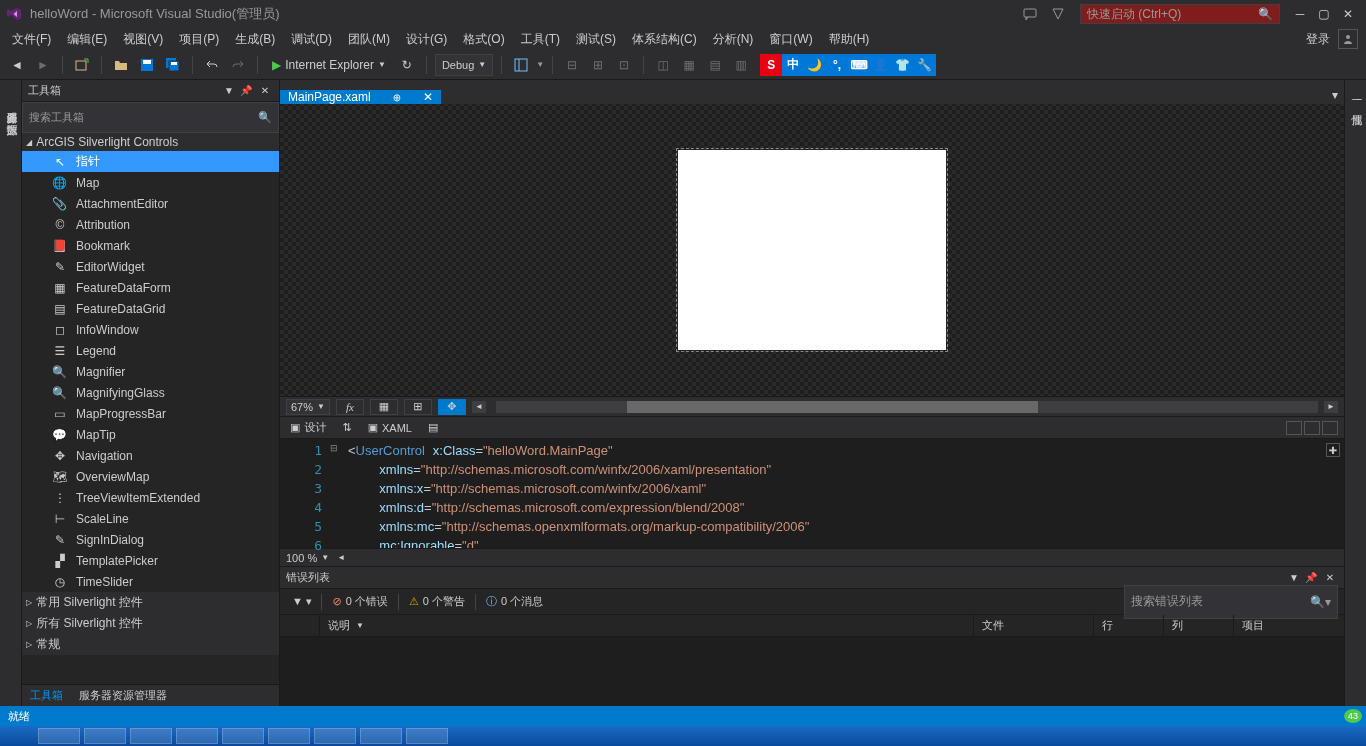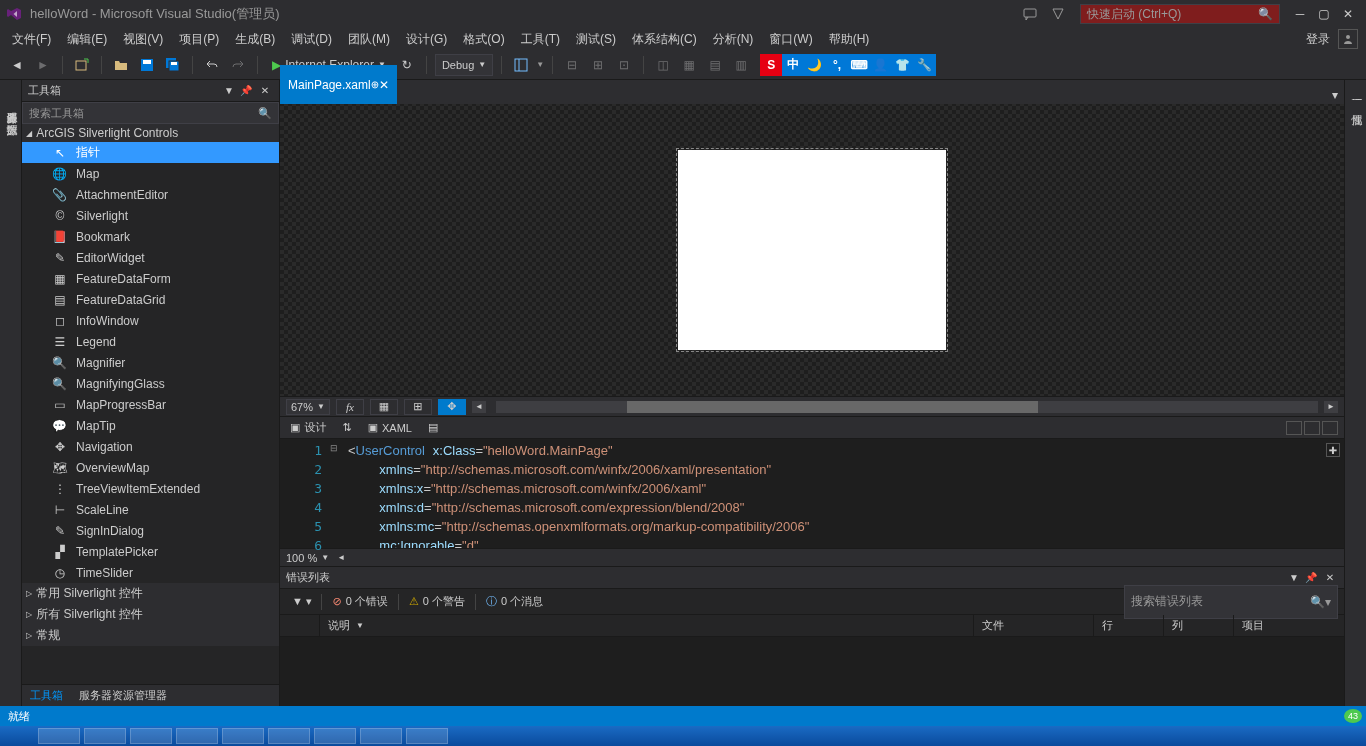--- a/index.html
+++ b/index.html
@@ -35,34 +35,34 @@
 .side-tab-left { width: 22px; background: #2d2d30; border-right: 1px solid #1a1a1a; display: flex; flex-direction: column; padding-top: 18px; }
 .side-tab-left .vtab { writing-mode: vertical-rl; font-size: 11px; color: #ccc; padding: 6px 2px; cursor: pointer; text-align: center; }
 
 .side-tab-right { width: 22px; background: #2d2d30; border-left: 1px solid #1a1a1a; display: flex; flex-direction: column; padding-top: 4px; }
 .side-tab-right .vtab { writing-mode: vertical-rl; font-size: 11px; color: #ccc; padding: 6px 2px; cursor: pointer; background: #2d2d30; margin-bottom: 4px; }
 
 .toolbox { width: 258px; background: #252526; border-right: 1px solid #1a1a1a; display: flex; flex-direction: column; }
 .panel-header { height: 22px; background: #2d2d30; display: flex; align-items: center; padding: 0 6px; font-size: 11px; color: #ccc; border-bottom: 1px solid #1a1a1a;}
 .panel-header .ph-title { flex: 1; }
 .panel-header .ph-icon { width: 16px; height: 16px; display: flex; align-items: center; justify-content: center; cursor: pointer; margin-left: 2px; color: #ccc; font-size: 10px;}
-.search-box { height: 22px; background: #333337; border: 1px solid #3f3f46; margin: 0; display: flex; align-items: center; padding: 0 6px; color: #999; font-size: 11px; justify-content: space-between;}
+.search-box { height: 31px; background: #333337; border: 1px solid #3f3f46; margin: 0; display: flex; align-items: center; padding: 0 6px; color: #999; font-size: 11px; justify-content: space-between;}
 .tbx-body { flex: 1; overflow-y: auto; background: #252526; }
 .tbx-group { display: flex; align-items: center; padding: 2px 4px; background: #2d2d30; cursor: pointer; font-size: 12px; gap: 4px;}
 .tbx-group .tri { font-size: 8px; }
 .tbx-item { display: flex; align-items: center; padding: 2px 4px 2px 30px; cursor: pointer; font-size: 12px; gap: 8px; height: 21px;}
 .tbx-item.selected { background: #3399ff; color: #fff; }
 .tbx-item .ticon { width: 16px; height: 16px; display: flex; align-items: center; justify-content: center; font-size: 12px; }
 .tbx-bottom-tabs { height: 22px; border-top: 1px solid #1a1a1a; display: flex; background: #2d2d30; }
 .tbx-bottom-tabs .btab { padding: 3px 8px; font-size: 11px; cursor: pointer; color: #0097fb; }
 .tbx-bottom-tabs .btab.inactive { color: #ccc; }
 
 .editor-area { flex: 1; display: flex; flex-direction: column; background: #1e1e1e; min-width: 0;}
 .doc-tabs { height: 24px; display: flex; background: #2d2d30; align-items: end;}
-.doc-tab { height: 39px; background: #007acc; color: #fff; padding: 0 8px; display: flex; align-items: center; gap: 0; font-size: 12px; cursor: pointer;}
+.doc-tab { height: 14px; background: #007acc; color: #fff; padding: 0 8px; display: flex; align-items: center; gap: 22px; font-size: 12px; cursor: pointer;}
 .doc-tab .pin { font-size: 10px; }
 .doc-tab .close { font-size: 12px; cursor: pointer; }
 .doc-tabs .dropdown-right { margin-left: auto; width: 18px; height: 18px; display: flex; align-items: center; justify-content: center; color: #ccc; cursor: pointer; }
 
 .designer { flex: 1; background: #252526; position: relative; min-height: 0; display: flex; flex-direction: column;}
 .design-canvas-wrap { flex: 1; background: repeating-conic-gradient(#2a2a2a 0% 25%, #1e1e1e 0% 50%) 50% / 8px 8px; position: relative; overflow: hidden; display: flex; align-items: center; justify-content: center;}
 .design-border { border: 1px dashed #888; padding: 1px; }
 .design-canvas { width: 268px; height: 200px; background: #fff; }
 .zoom-bar { height: 20px; background: #2d2d30; border-top: 1px solid #1a1a1a; display: flex; align-items: center; padding: 0 6px; gap: 6px; font-size: 11px;}
 .zoom-bar .zcombo { background: #333337; border: 1px solid #3f3f46; padding: 0 4px; height: 16px; display: flex; align-items: center; gap: 4px;}
@@ -285,21 +285,21 @@
         <div class="tbx-item">
           <span class="ticon">🌐</span>
           <span>Map</span>
         </div>
         <div class="tbx-item">
           <span class="ticon">📎</span>
           <span>AttachmentEditor</span>
         </div>
         <div class="tbx-item">
           <span class="ticon">©</span>
-          <span>Silverlight</span>
+          <span>Attribution</span>
         </div>
         <div class="tbx-item">
           <span class="ticon">📕</span>
           <span>Bookmark</span>
         </div>
         <div class="tbx-item">
           <span class="ticon">✎</span>
           <span>EditorWidget</span>
         </div>
         <div class="tbx-item">

